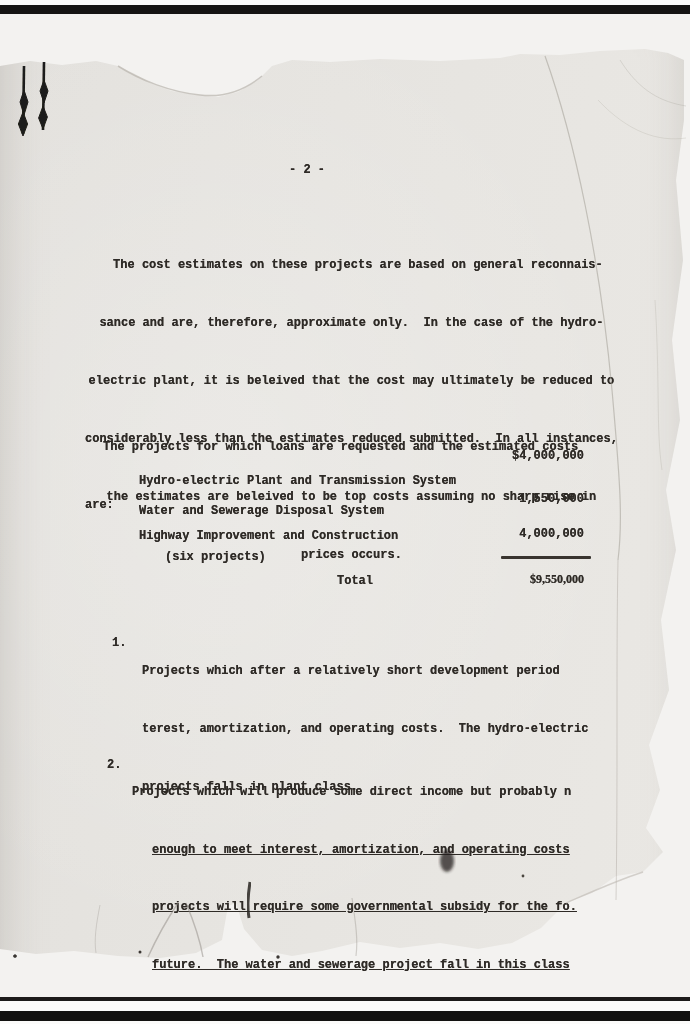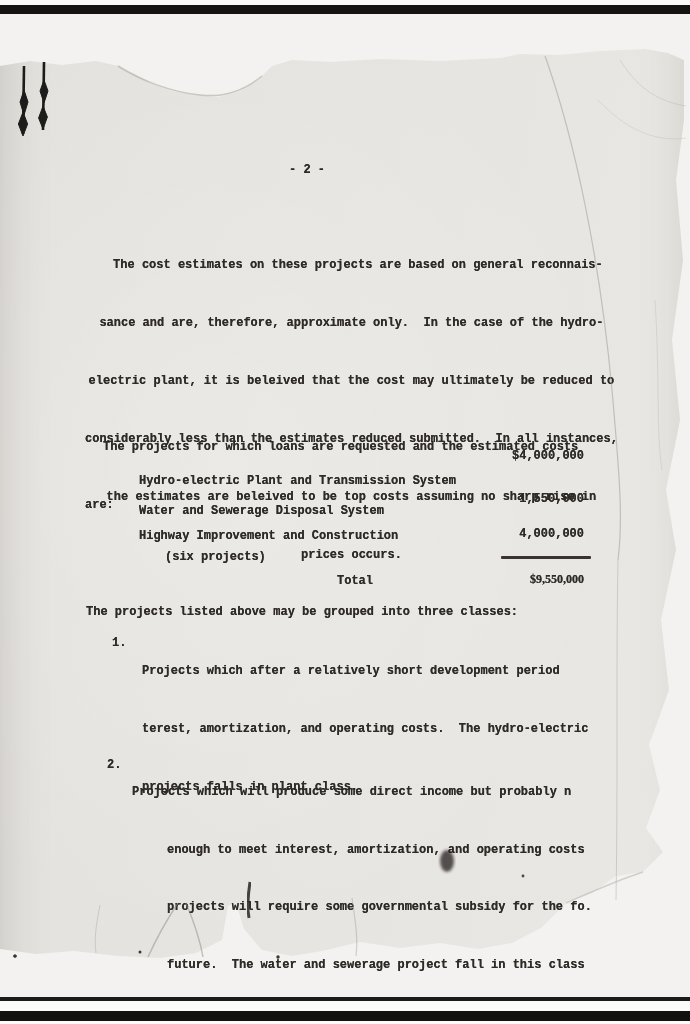--- a/index.html
+++ b/index.html
@@ -54,21 +54,21 @@
   }
   .tline{line-height:30px;white-space:pre;}
   .lh295 .tline{line-height:29.5px;}
   .ind13{padding-left:13px;}
   .ind18{padding-left:18px;}
   .amt{left:420px;width:164px;text-align:right;}
   #total-rule{
     position:absolute;left:501px;top:556px;width:90px;height:2.5px;
     background:#39342f;border-radius:1px;
   }
-  .ml25{margin-left:35px;}
+  .ml25{margin-left:20px;text-decoration:underline;}
   #artifacts{position:absolute;left:0;top:0;pointer-events:none;}
 </style>
 </head>
 <body>
 
 <div id="scan">
 
   <div id="scan-field"></div>
 
   <div class="film-bar" id="bar-top"></div>
@@ -101,21 +101,20 @@
     <div class="typed tline" style="left:139px;top:521px;">Highway Improvement and Construction</div>
     <div class="typed tline" style="left:165px;top:542px;">(six projects)</div>
     <div class="typed tline amt" style="top:519px;">4,000,000</div>
 
     <div id="total-rule"></div>
 
     <div class="typed tline" style="left:337px;top:566px;">Total</div>
     <div class="typed tline amt" style="top:564px;font-family:Liberation Serif, serif;">$9,550,000</div>
   </div>
 
-  <div class="typed tline" style="left:86px;top:597px;">The projects listed above may be grouped into three classes:</div>
 
   <div>
     <div class="typed tline" style="left:112px;top:628px;">1.</div>
     <div class="typed" style="left:142px;top:628px;">
       <div class="tline">Projects which after a relatively short development period</div>
       <div class="tline">terest, amortization, and operating costs.  The hydro-electric</div>
       <div class="tline">projects falls in plant class.</div>
     </div>
   </div>
 

